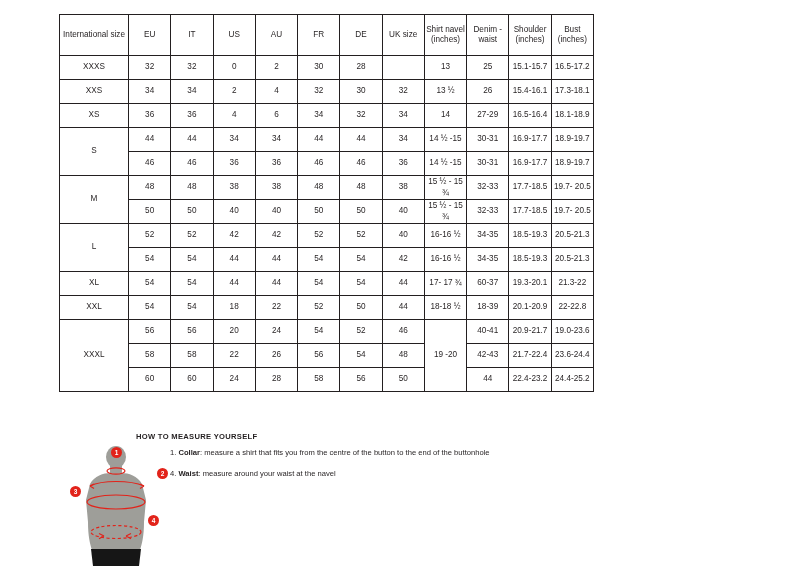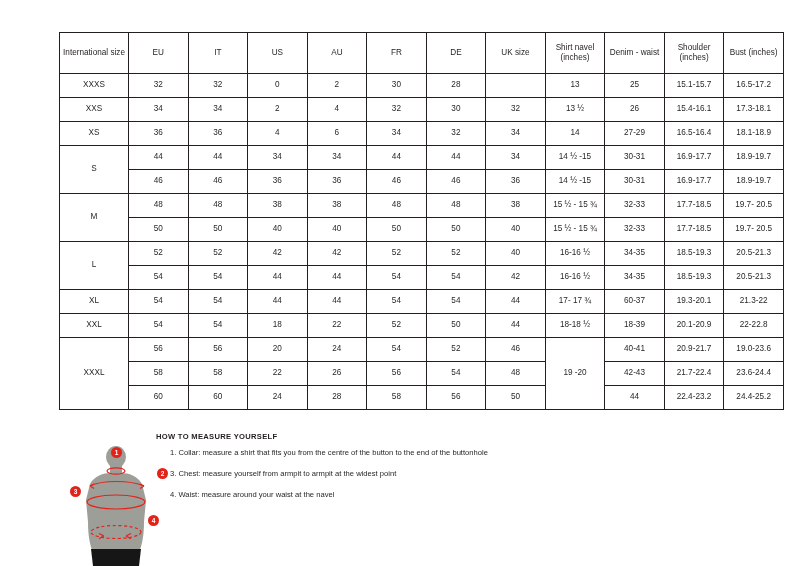--- a/index.html
+++ b/index.html
@@ -16,22 +16,22 @@
     overflow: hidden;
   }
   .page {
     position: relative;
     width: 787px;
     height: 566px;
   }
   table.size-table {
     position: absolute;
     left: 59px;
-    top: 32px;
-    width: 725px;
+    top: 14px;
+    width: 535px;
     border-collapse: collapse;
     table-layout: fixed;
   }
   table.size-table td, table.size-table th {
     border: 1px solid #231f20;
     font-size: 8.2px;
     font-weight: normal;
     text-align: center;
     vertical-align: middle;
     padding: 0;
@@ -51,36 +51,35 @@
   .tall-head { line-height: 1.3; }
 
   .howto-title {
     position: absolute;
     left: 136px;
     top: 432px;
     font-size: 7.6px;
     font-weight: bold;
     letter-spacing: 0.3px;
     color: #231f20;
-    margin-left: 20px;
   }
   .steps {
     position: absolute;
     left: 170px;
     top: 448px;
     width: 560px;
   }
   .step {
     font-size: 7.6px;
     line-height: 1.35;
     margin-bottom: 10.5px;
     color: #231f20;
     white-space: nowrap;
   }
-  .step b { font-weight: normal; }
+  .step b { font-weight: bold; }
 
   .figure {
     position: absolute;
     left: 60px;
     top: 444px;
     width: 120px;
     height: 122px;
   }
   .num-badge {
     position: absolute;
@@ -338,17 +337,16 @@
       <path d="M66 92 l5 -2.5 M66 92 l5 2.8" stroke="#e2231a" stroke-width="1.2" fill="none"></path>
     </svg>
     <div class="num-badge" style="left:51px; top:3px;">1</div>
     <div class="num-badge" style="left:97px; top:24px;">2</div>
     <div class="num-badge" style="left:10px; top:42px;">3</div>
     <div class="num-badge" style="left:88px; top:71px;">4</div>
   </div>
 
   <div class="steps" id="steps-list">
       <div class="step"><span>1. </span><b>Collar</b><span>: measure a shirt that fits you from the centre of the button to the end of the buttonhole</span></div>
-      <div class="step"><span>3. </span><b>Chest</b><span>: measure yourself from armpit to armpit at the widest point</span></div>
       <div class="step"><span>4. </span><b>Waist</b><span>: measure around your waist at the navel</span></div>
     </div>
 
 </div>
 
 </body></html>

